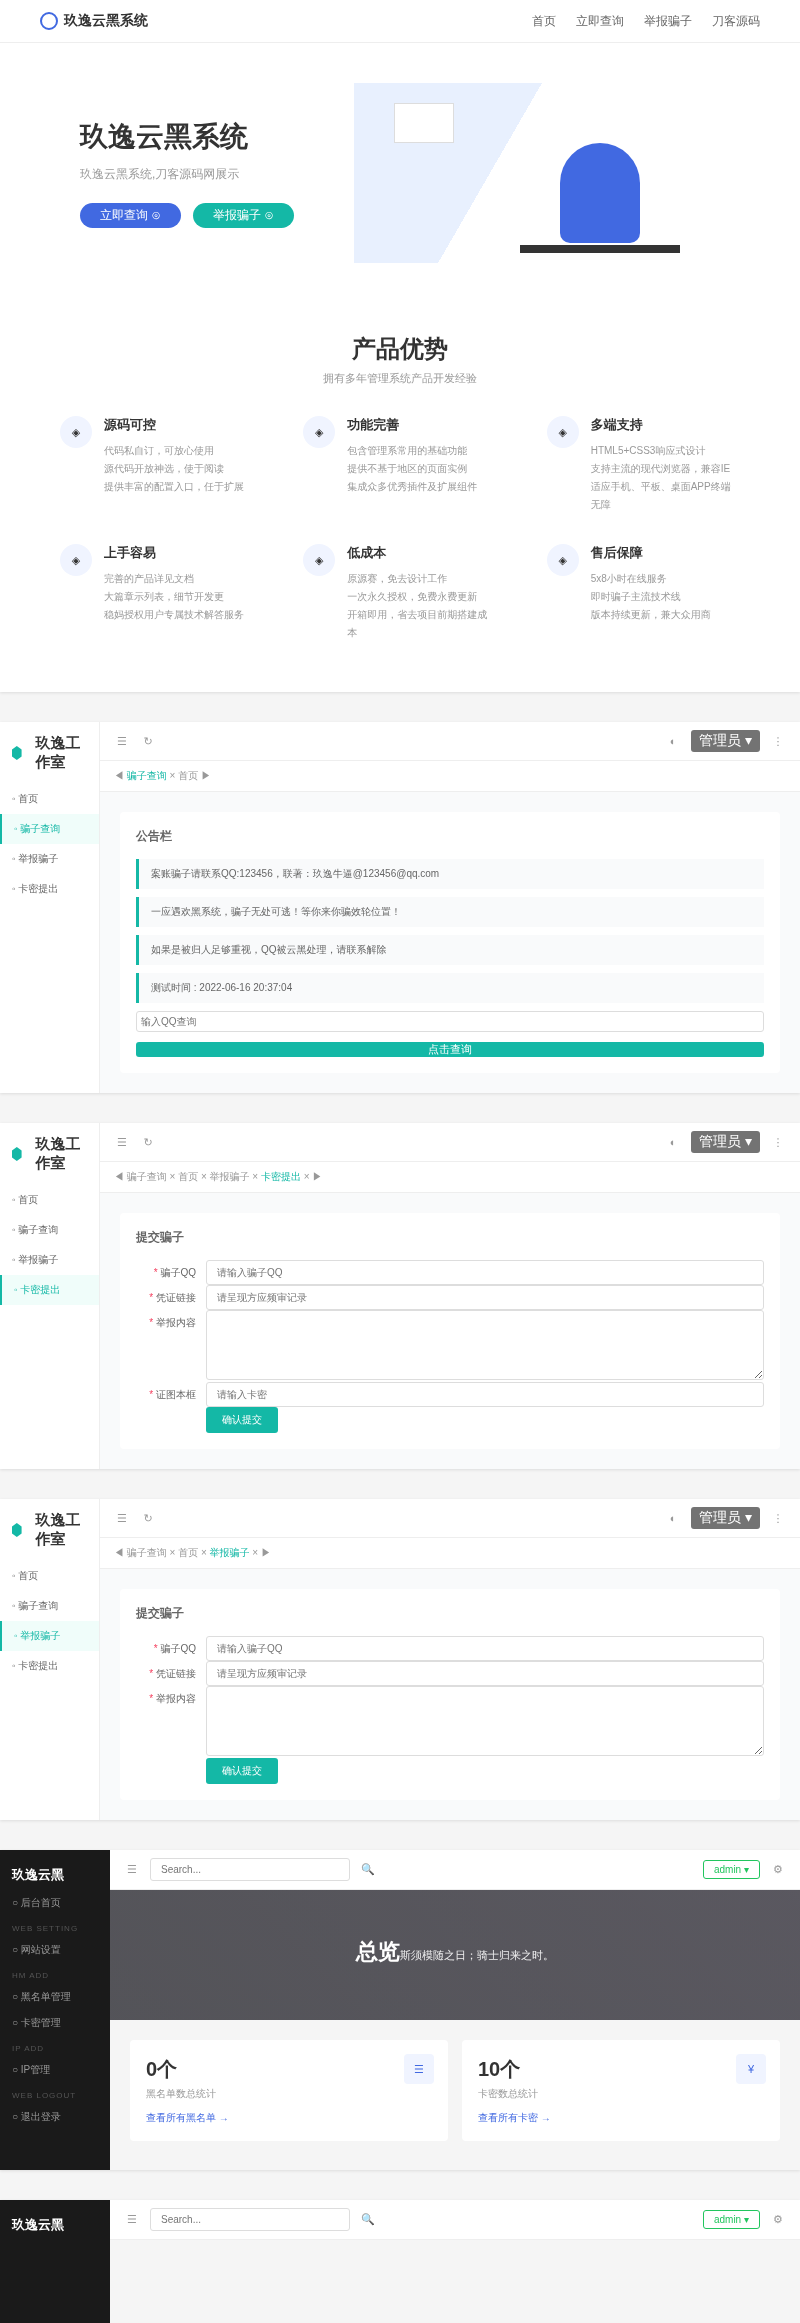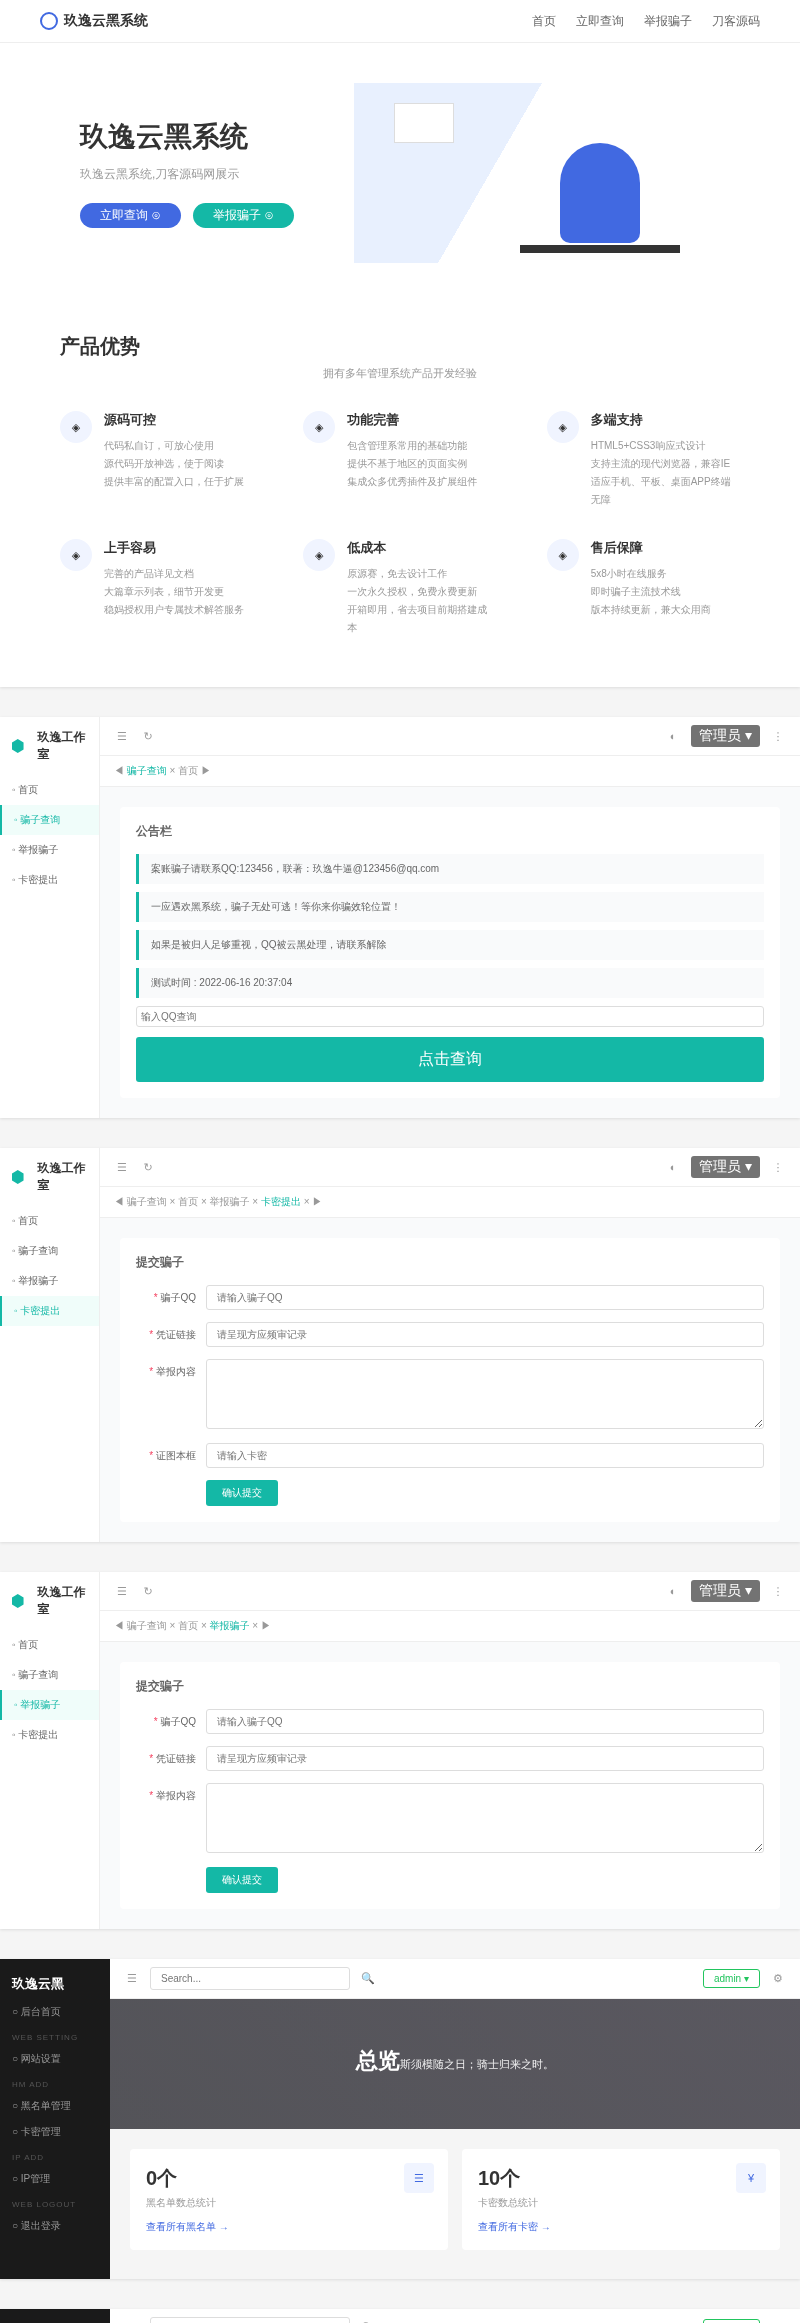--- a/index.html
+++ b/index.html
@@ -16,48 +16,48 @@
 .btns{display:flex;gap:12px}
 .btn{padding:4px 20px;border-radius:20px;border:none;color:#fff;font-size:12px;cursor:pointer}
 .btn-blue{background:#4169e1}
 .btn-teal{background:#14b8a6}
 .hero-img{flex:1;height:180px;position:relative}
 .illus{position:absolute;inset:0;background:linear-gradient(120deg,#e8f0fe 40%,#fff 40%)}
 .person{position:absolute;right:80px;bottom:20px;width:80px;height:100px;background:#4169e1;border-radius:40px 40px 10px 10px}
 .desk{position:absolute;right:40px;bottom:10px;width:160px;height:8px;background:#333}
 .chart{position:absolute;left:40px;top:20px;width:60px;height:40px;background:#fff;border:1px solid #ddd}
 .features{padding:30px 60px 50px}
-.features h2{font-size:20px;margin-bottom:6px}
+.features h2{text-align:center;font-size:24px;margin-bottom:6px}
 .features>p{text-align:center;color:#999;font-size:11px;margin-bottom:30px}
 .feat-grid{display:grid;grid-template-columns:repeat(3,1fr);gap:30px 50px}
 .feat{display:flex;gap:12px}
 .feat-icon{width:32px;height:32px;border-radius:50%;background:#f0f4ff;flex-shrink:0;display:flex;align-items:center;justify-content:center}
 .feat-content h3{font-size:13px;margin-bottom:8px}
 .feat-content p{font-size:10px;color:#999;line-height:1.8}
 .admin{display:flex;min-height:280px}
 .sidebar{width:100px;background:#fff;padding:12px 0;border-right:1px solid #eee}
-.sb-logo{padding:0 12px 12px;display:flex;align-items:center;gap:14px;font-size:12px;font-weight:600}
+.sb-logo{padding:0 12px 12px;display:flex;align-items:center;gap:14px;font-size:15px;font-weight:600}
 .sb-shield{width:14px;height:14px;background:#14b8a6;clip-path:polygon(50% 0,100% 25%,100% 75%,50% 100%,0 75%,0 25%)}
 .sb-item{padding:8px 12px;font-size:10px;color:#666;cursor:pointer}
 .sb-item.active{background:#f0fdfa;color:#14b8a6;border-left:2px solid #14b8a6}
 .main{flex:1;background:#f9fafb}
 .topbar{display:flex;align-items:center;padding:8px 14px;background:#fff;border-bottom:1px solid #eee;gap:10px}
 .tb-icon{width:16px;height:16px;display:flex;align-items:center;justify-content:center;cursor:pointer;color:#999}
 .tb-right{margin-left:auto;display:flex;align-items:center;gap:10px}
 .user-badge{background:#737373;color:#fff;padding:2px 8px;border-radius:3px;font-size:14px}
 .breadcrumb{padding:8px 14px;background:#fff;font-size:10px;color:#999;border-bottom:1px solid #eee}
 .breadcrumb a{color:#14b8a6;text-decoration:none}
 .content{padding:20px}
 .card{background:#fff;padding:16px;border-radius:4px}
 .card h3{font-size:12px;margin-bottom:14px;color:#666}
 .notice{border-left:3px solid #14b8a6;padding:8px 12px;background:#f9fafb;margin-bottom:8px;font-size:10px;color:#666}
 .input-row{margin-bottom:10px}
 .input-row input,.input-row textarea{width:100%;padding:4px;border:1px solid #ddd;border-radius:3px;font-size:10px}
-.submit-btn{width:100%;padding:12px;background:#14b8a6;color:#fff;border:none;border-radius:3px;font-size:16px;cursor:pointer}
-.form-row{display:flex;margin-bottom:12px;align-items:flex-start}
+.submit-btn{width:100%;background:#14b8a6;color:#fff;border:none;border-radius:3px;font-size:11px;cursor:pointer}
+.form-row{display:flex;align-items:flex-start}
 .form-label{width:70px;text-align:right;padding:6px 10px 0 0;font-size:10px;color:#666}
 .form-label .req{color:#f43f5e}
 .form-input{flex:1}
 .form-input input,.form-input textarea{width:100%;padding:6px 10px;border:1px solid #ddd;border-radius:3px;font-size:10px}
 .form-input textarea{height:70px;resize:vertical}
 .sm-btn{padding:6px 16px;background:#14b8a6;color:#fff;border:none;border-radius:3px;font-size:10px;cursor:pointer;margin-left:70px}
 .dark-admin{display:flex;min-height:320px}
 .dark-sb{width:110px;background:#1a1a1a;color:#999;padding:10px 0}
 .dark-sb-logo{padding:6px 12px;font-size:13px;font-weight:600;color:#fff}
 .dark-sb-sec{padding:8px 12px 4px;font-size:8px;color:#555;letter-spacing:1px}

